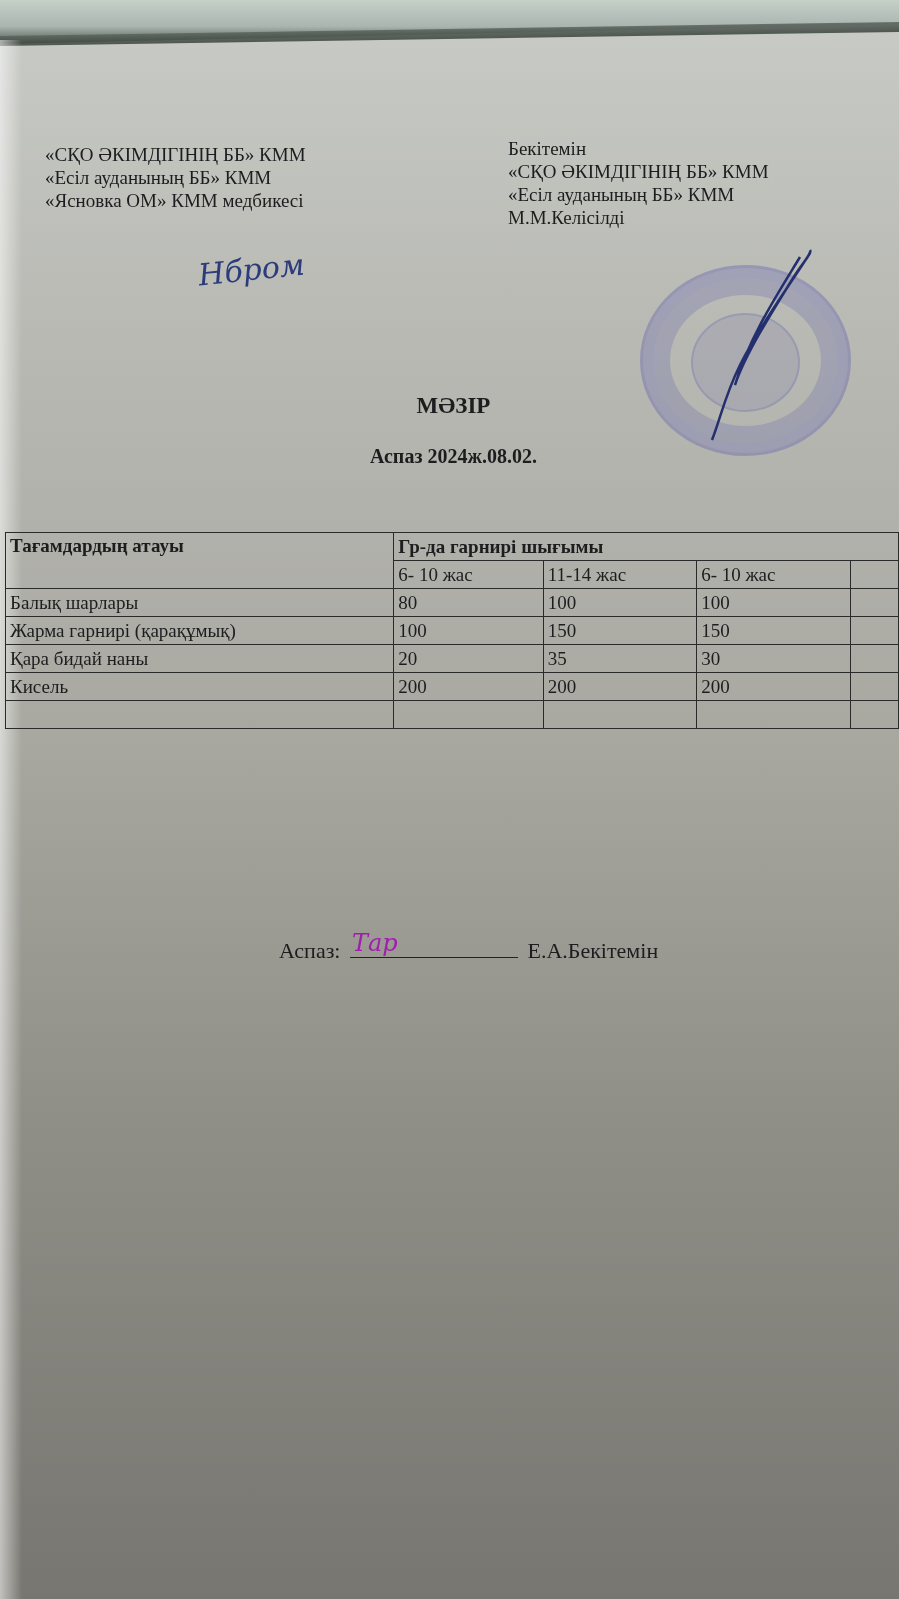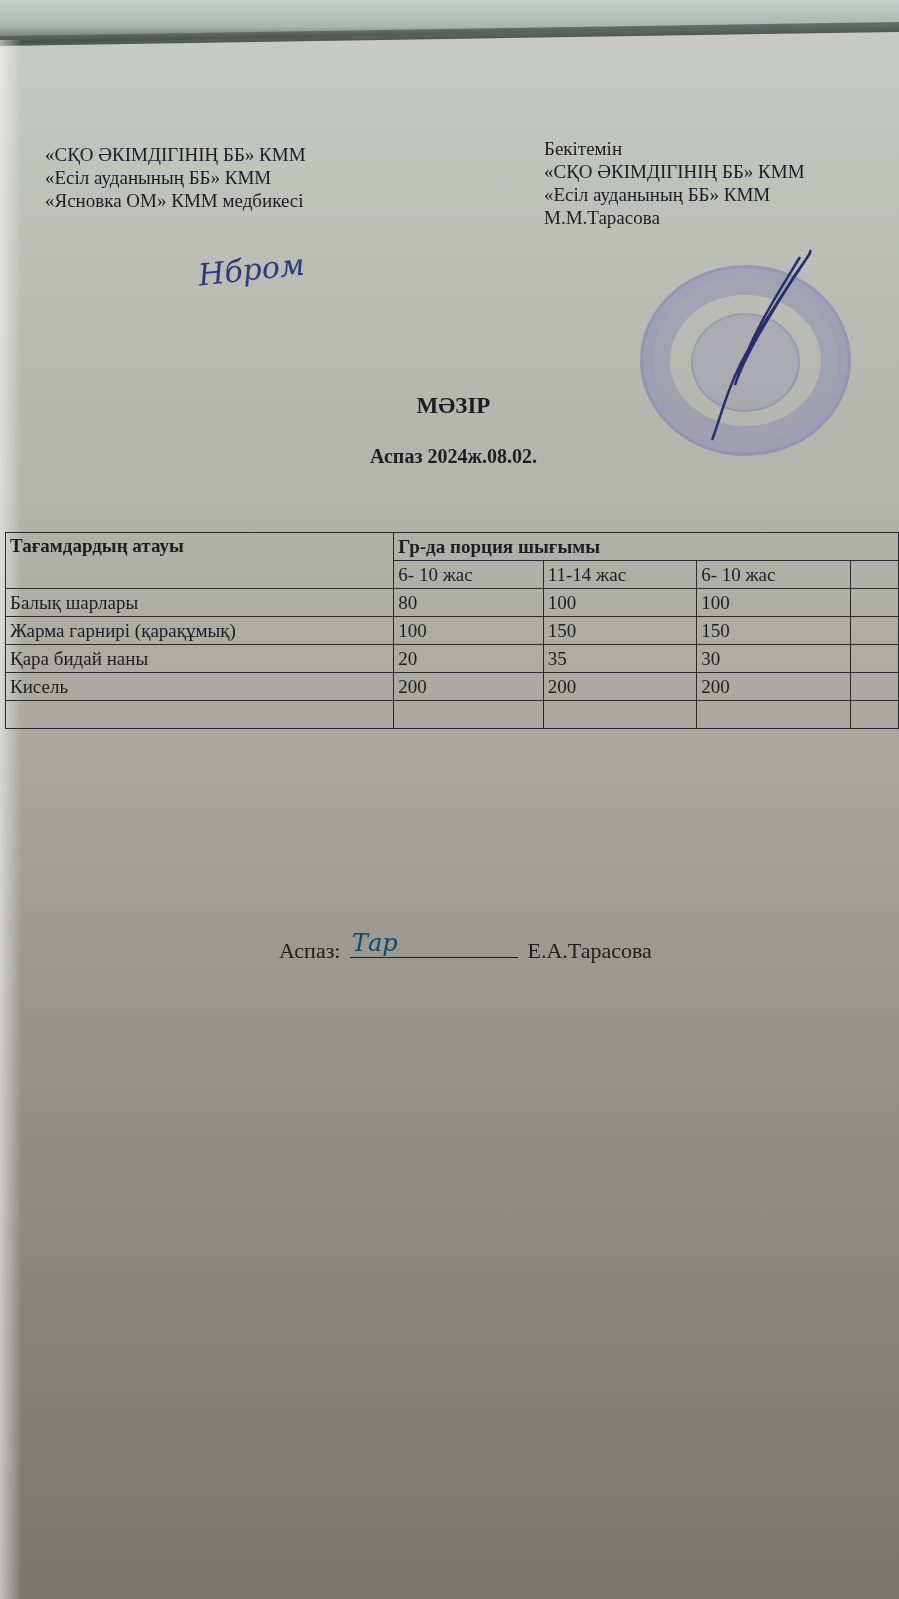--- a/index.html
+++ b/index.html
@@ -19,21 +19,21 @@
       transform: skewY(-0.9deg); transform-origin:left;
       opacity:.85;
     }
     .leftglare {
       position:absolute; left:0; top:40px; width:22px; height:1560px;
       background: linear-gradient(90deg, rgba(255,255,255,.55), rgba(255,255,255,0));
     }
     .header-block { position:absolute; font-size:19px; line-height:23px; }
     .header-block div { white-space:nowrap; }
     #agreed { left:45px; top:143px; }
-    #approved { left:544px; top:137px; }
+    #approved { left:508px; top:137px; }
     .sig {
       position:absolute; font-family:"DejaVu Serif", serif; font-style:italic;
       color:#2c3b7a; font-size:30px; transform: rotate(-6deg);
     }
     .stamp {
       position:absolute; left:640px; top:265px; width:205px; height:185px;
       border-radius:50%; border:3px solid rgba(120,120,175,.55);
       box-shadow: inset 0 0 0 10px rgba(150,150,190,.25), inset 0 0 0 24px rgba(0,0,0,0), inset 0 0 0 27px rgba(120,120,175,.35);
     }
     .stamp-core {
@@ -47,58 +47,58 @@
     #menu-title { top:393px; font-size:23px; }
     #menu-date { top:445px; font-size:20px; }
     table.menu {
       position:absolute; left:5px; top:532px; border-collapse:collapse; font-size:19px;
     }
     table.menu td, table.menu th { border:1.5px solid #2a2a2a; padding:0 4px; height:27px; line-height:26px; text-align:left; font-weight:normal; }
     table.menu th.bold { font-weight:bold; }
     .c0 { width:383px; } .c1 { width:142px; } .c2 { width:146px; } .c3 { width:146px; } .c4 { width:40px; }
     #cook { position:absolute; left:279px; top:935px; font-size:22px; white-space:nowrap; }
     #cook .line { display:inline-block; width:168px; border-bottom:1.5px solid #222; position:relative; height:22px; vertical-align:baseline; margin:0 4px; }
-    #cook .cook-sig { position:absolute; left:2px; top:-6px; font-family:"DejaVu Serif", serif; font-style:italic; color:#0c4a6e; font-size:24px; }
+    #cook .cook-sig { position:absolute; left:2px; top:-6px; font-family:"DejaVu Serif", serif; font-style:italic; color:#a21caf; font-size:24px; }
   </style>
 </head>
 <body>
 
 <div class="topstrip"></div>
 <div class="topstrip-edge"></div>
 <div class="leftglare"></div>
 
 <div class="header-block" id="agreed">
   <div>«СҚО ӘКІМДІГІНІҢ ББ» КММ</div>
   <div>«Есіл ауданының ББ» КММ</div>
   <div>«Ясновка ОМ» КММ медбикесі</div>
 </div>
 <div class="sig" style="left:198px;top:252px;">Нбром</div>
 
 <div class="header-block" id="approved">
   <div>Бекітемін</div>
   <div>«СҚО ӘКІМДІГІНІҢ ББ» КММ</div>
   <div>«Есіл ауданының ББ» КММ</div>
-  <div>М.М.Тарасова</div>
+  <div>М.М.Келісілді</div>
 </div>
 
 <div class="stamp">
   <div class="stamp-core"></div>
 </div>
 <svg class="sig-stroke" viewBox="0 0 120 200">
   <path d="M110 8 C90 40, 60 80, 40 120 C25 150, 20 175, 12 195 M100 12 C80 45, 50 90, 35 140 C45 110, 70 70, 95 30 C105 15, 112 8, 110 5" fill="none" stroke="#24306e" stroke-width="2.5"></path>
 </svg>
 
 <div class="title" id="menu-title">МӘЗІР</div>
 <div class="title" id="menu-date">Аспаз 2024ж.08.02.</div>
 
 <table class="menu">
   <tbody>
       <tr>
     <th class="bold c0" rowspan="2" style="vertical-align:top;">Тағамдардың атауы</th>
-    <th class="bold" colspan="4">Гр-да порция шығымы</th>
+    <th class="bold" colspan="4">Гр-да гарнирі шығымы</th>
   </tr>
   <tr>
     <td class="c1">6- 10 жас</td>
     <td class="c2">11-14 жас</td>
     <td class="c3">6- 10 жас</td>
     <td class="c4"></td>
   </tr>
   <tr>
     <td>Балық шарлары</td>
     <td>80</td>
@@ -133,14 +133,14 @@
     <td></td>
     <td></td>
     <td></td>
   </tr>
 </tbody>
   </table>
 
 <div id="cook">
   <span>Аспаз:</span>
   <span class="line"><span class="cook-sig">Тар</span></span>
-  <span>Е.А.Тарасова</span>
+  <span>Е.А.Бекітемін</span>
 </div>
 
 </body></html>

